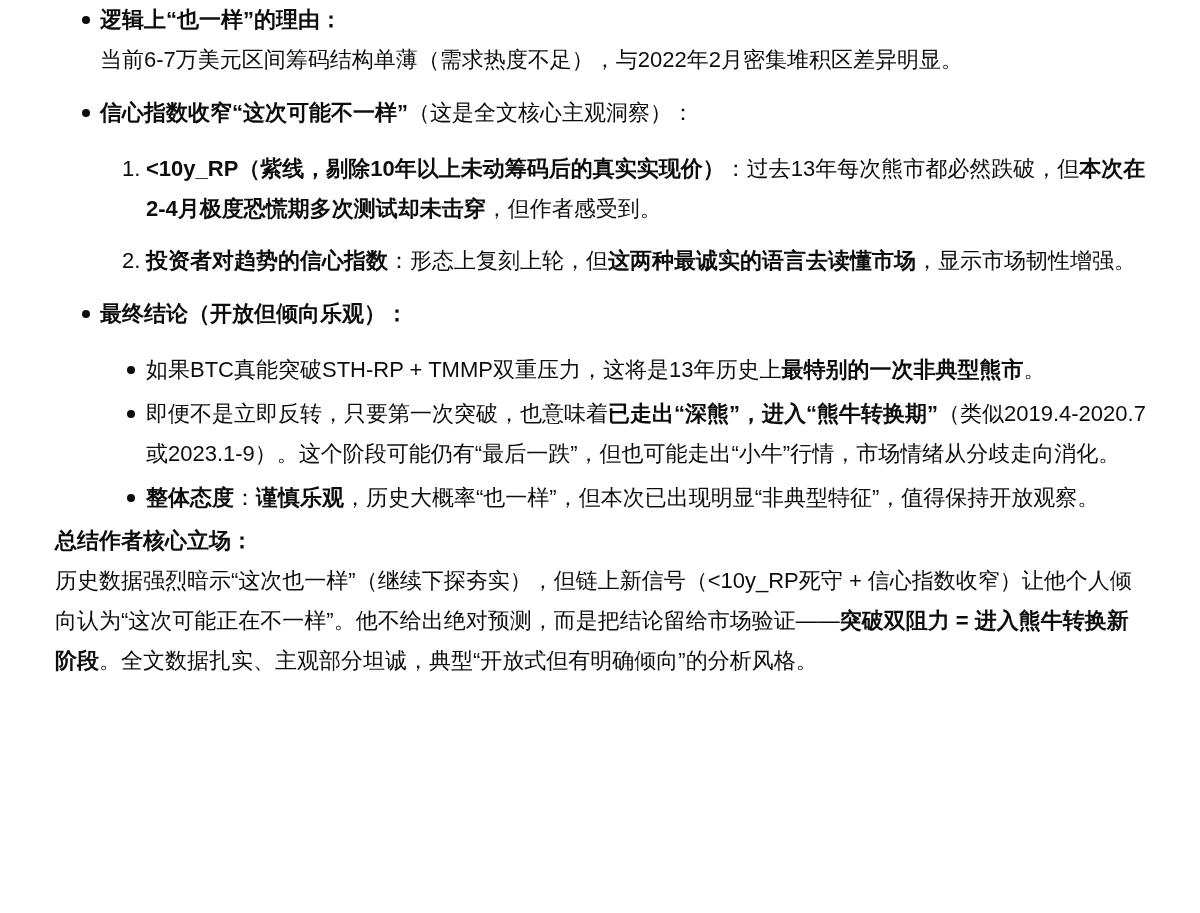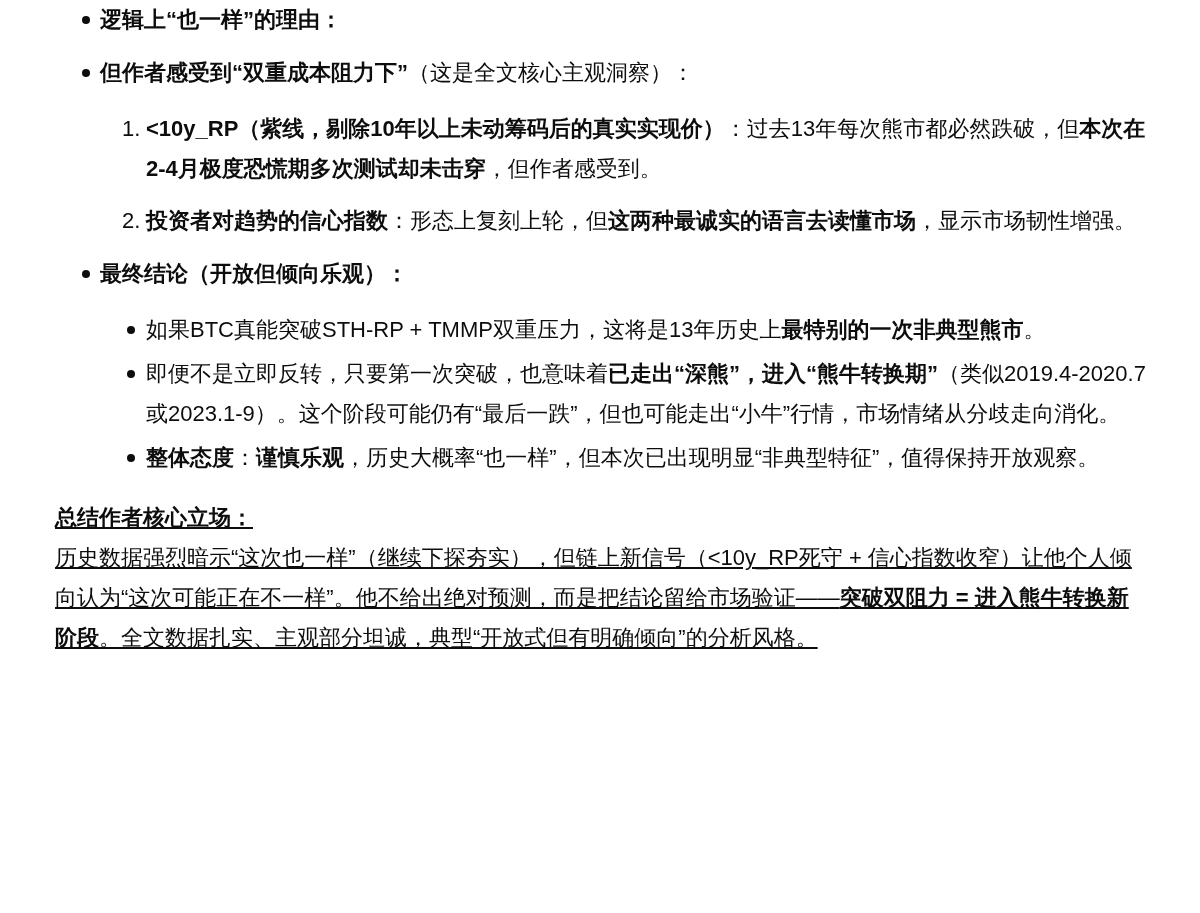--- a/index.html
+++ b/index.html
@@ -40,37 +40,38 @@
   .oli { position: relative; padding-left: 46px; }
   .oli + .oli { margin-top: 12px; }
   .num { position: absolute; left: 22px; top: 0; }
 
   
   .li2 { position: relative; padding-left: 46px; }
   .li2 + .li2 { margin-top: 4px; }
   .li2 > .dot { left: 27px; }
 
   
-  .closing { margin-top: 20px; text-decoration: underline; }
+  .closing { margin-top: 3px; }
 </style>
 </head>
 <body>
 
 <div class="doc">
 
   <ul class="l1">
 
     <li class="li">
       <span class="dot"></span>
       <p class="para"><strong>逻辑上“也一样”的理由：</strong></p>
+      <p class="para"><span>当前6-7万美元区间筹码结构单薄（需求热度不足），与2022年2月密集堆积区差异明显。</span></p>
     </li>
 
     <li class="li">
       <span class="dot"></span>
-      <p class="para"><strong>但作者感受到“双重成本阻力下”</strong><span>（这是全文核心主观洞察）：</span></p>
+      <p class="para"><strong>信心指数收窄“这次可能不一样”</strong><span>（这是全文核心主观洞察）：</span></p>
       <ol class="nested-ol">
         <li class="oli">
           <span class="num">1.</span>
           <p class="para"><strong>&lt;10y_RP（紫线，剔除10年以上未动筹码后的真实实现价）</strong><span>：过去13年每次熊市都必然跌破，但</span><strong>本次在2-4月极度恐慌期多次测试却未击穿</strong><span>，但作者感受到。</span></p>
         </li>
         <li class="oli">
           <span class="num">2.</span>
           <p class="para"><strong>投资者对趋势的信心指数</strong><span>：形态上复刻上轮，但</span><strong>这两种最诚实的语言去读懂市场</strong><span>，显示市场韧性增强。</span></p>
         </li>
       </ol>

